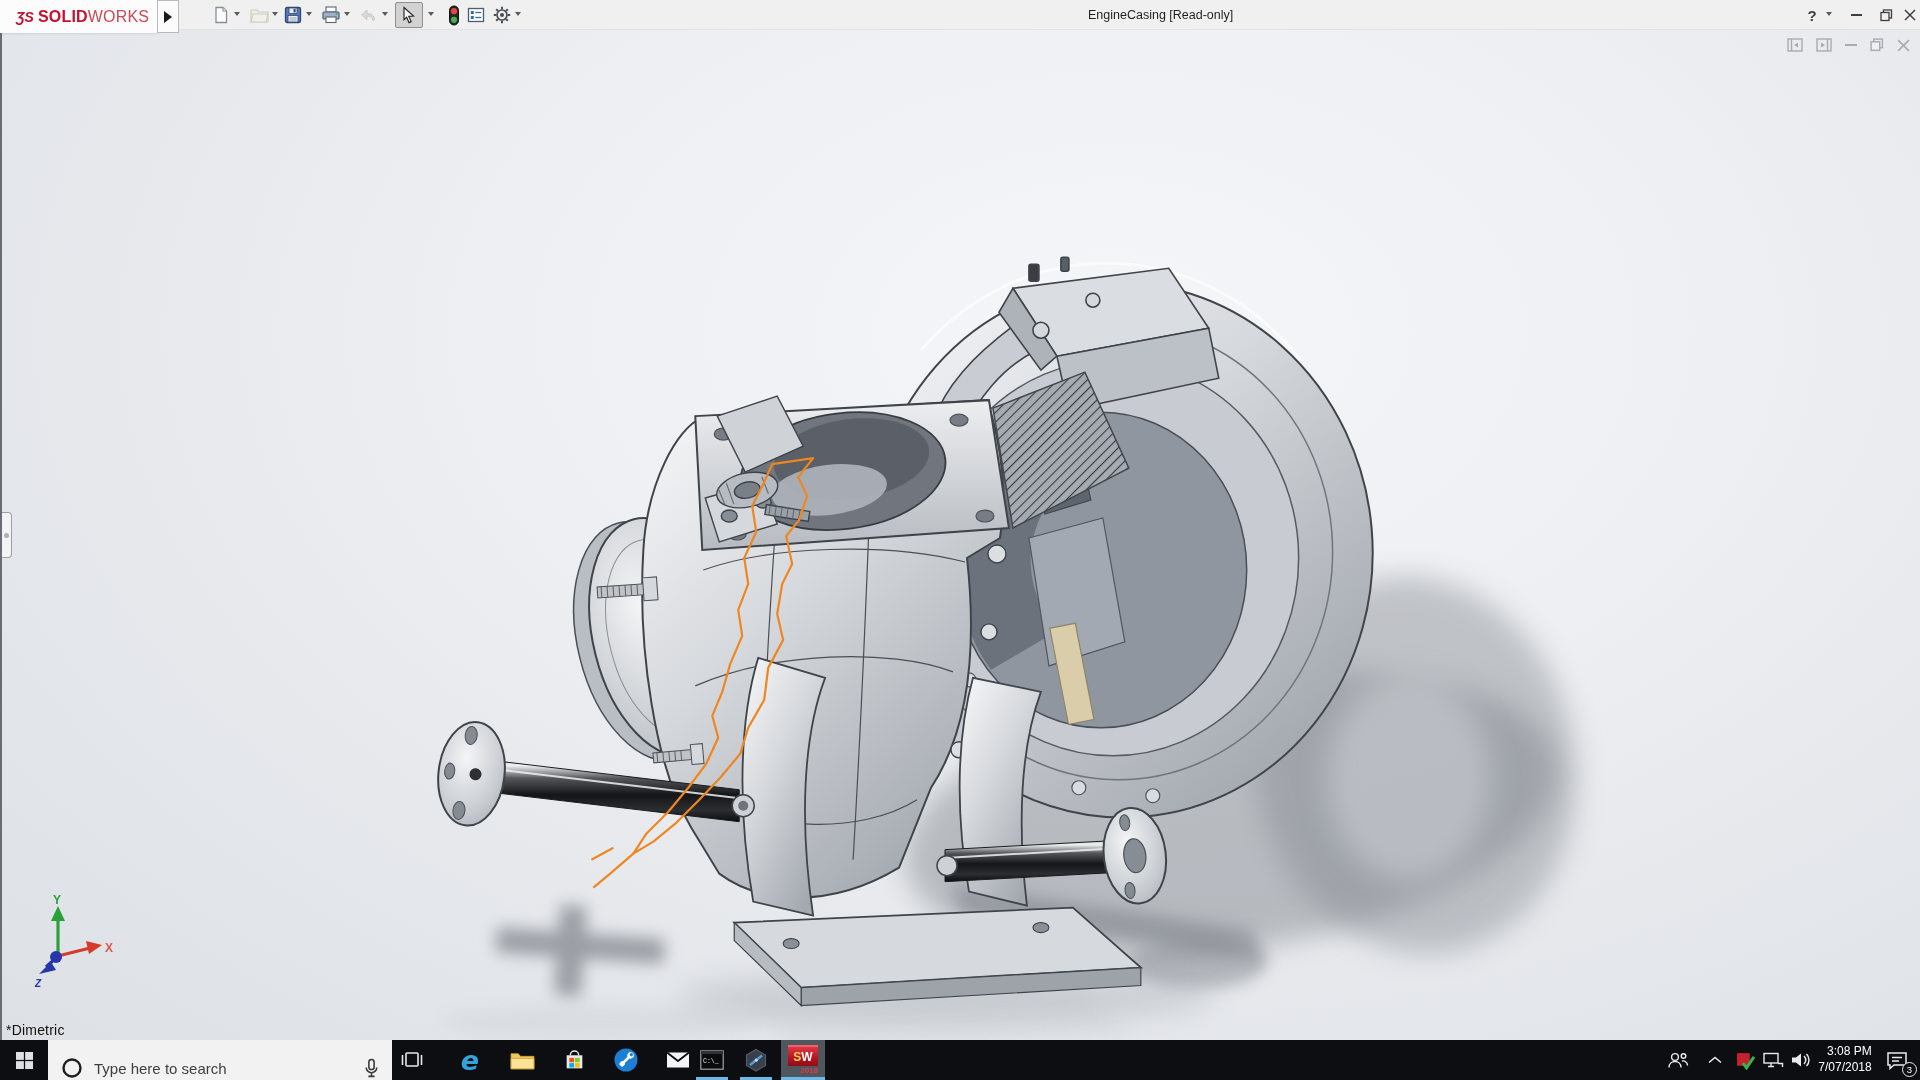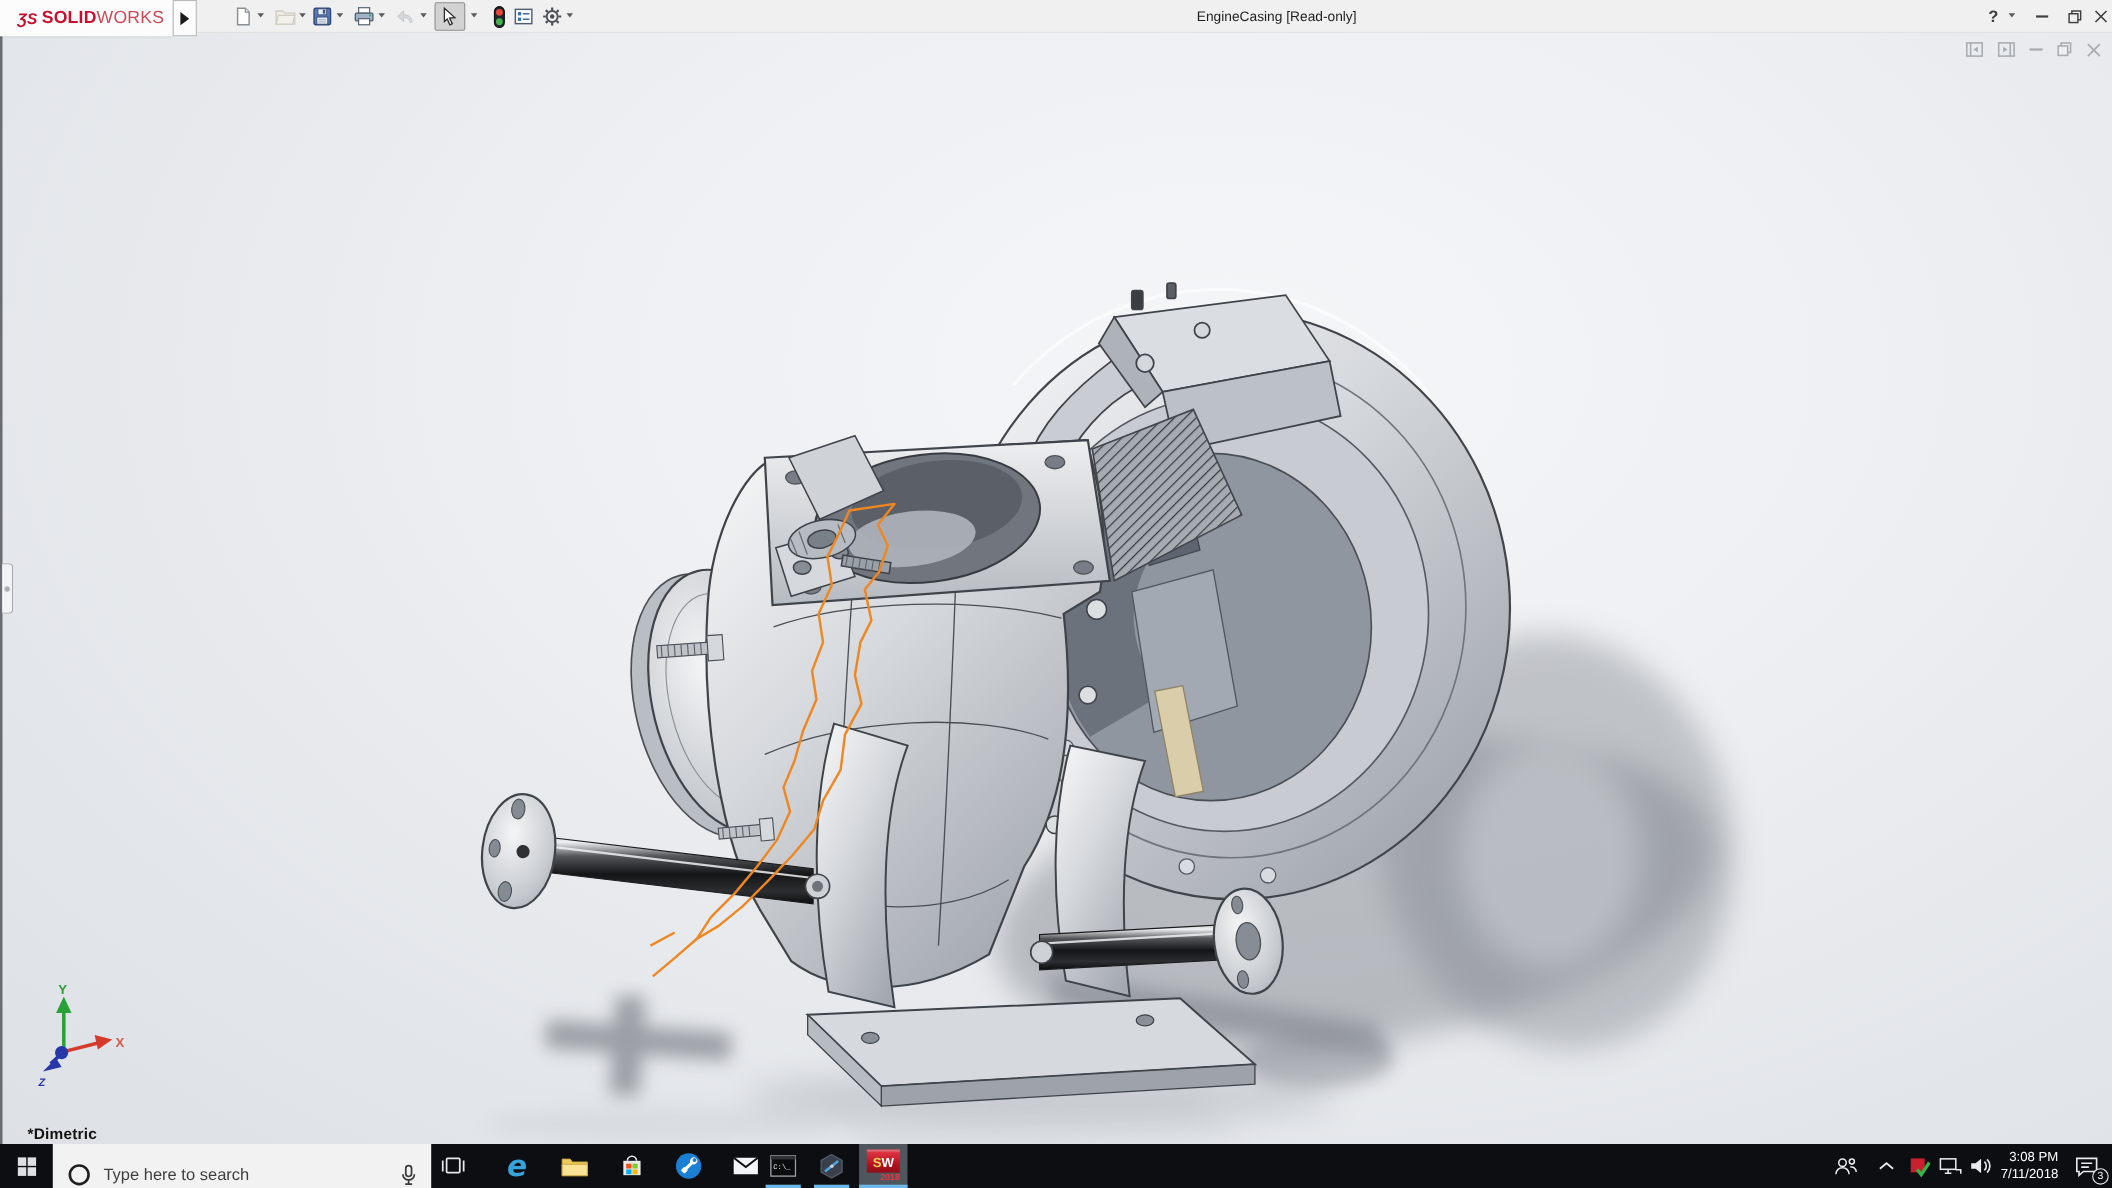--- a/index.html
+++ b/index.html
@@ -28,21 +28,21 @@
   .viewport { position:absolute; top:30px; left:0; width:1920px; height:1010px;
     background:radial-gradient(ellipse at 58% 30%, #F5F6F8 0%, #EDEFF2 40%, #E3E6EA 75%, #DDE0E4 100%);
     border-left:2px solid #696D73; }
   .docctls { position:absolute; top:8px; right:10px; display:flex; gap:13px; align-items:center; z-index:5; }
   .docctls > div { cursor:pointer; display:flex; align-items:center; }
   .doc-mini { width:12px; height:2px; background:#A7ACB2; }
   .left-tab { position:absolute; left:0; top:482px; width:10px; height:46px; background:#F2F3F5; border:1px solid #9CA0A6; border-left:none; border-radius:0 4px 4px 0; z-index:4; cursor:pointer; }
   .left-tab::after { content:""; position:absolute; left:2px; top:20px; width:5px; height:5px; border-radius:50%; background:#ADB1B7; }
   .modelsvg { position:absolute; inset:0; width:100%; height:100%; }
   .triad { position:absolute; left:16px; bottom:48px; z-index:4; }
-  .viewname { position:absolute; left:23px; bottom:2px; font-size:14px; font-weight:700; color:#121212; z-index:4; letter-spacing:.2px; }
+  .viewname { position:absolute; left:4px; bottom:2px; font-size:14px; font-weight:400; color:#121212; z-index:4; letter-spacing:.2px; }
 
   
   .taskbar { position:absolute; left:0; bottom:0; width:1920px; height:40px; background:#0C0E11; z-index:40; }
   .startbtn { position:absolute; left:0; top:0; width:48px; height:40px; display:flex; align-items:center; justify-content:center; cursor:pointer; }
   .searchbox { position:absolute; left:48px; top:0; width:344px; height:56px; background:#F2F2F2; display:flex; align-items:center; }
   .searchbox input { border:none; outline:none; background:transparent; font-size:15px; color:#1F1F1F; width:240px; font-family:"Liberation Sans",sans-serif; }
   .searchbox input::placeholder { color:#3F3F3F; opacity:1; }
   .tb-ico { position:absolute; top:0; width:44px; height:40px; display:flex; align-items:center; justify-content:center; cursor:pointer; }
   .underline { position:absolute; bottom:0; height:3px; background:#6CB8E8; }
   .sw-tile { background:#50565E; }
@@ -542,21 +542,21 @@
     </div>
     <div class="tray-ico" style="left:1787px;width:28px">
       <svg width="22" height="18" viewBox="0 0 22 18">
           <polygon points="2,6.5 6,6.5 11,2.5 11,15.5 6,11.5 2,11.5" fill="#E8EAEC"></polygon>
           <path d="M14,5 A5.5,5.5 0 0 1 14,13 M16.5,3 A8.5,8.5 0 0 1 16.5,15" stroke="#E8EAEC" stroke-width="1.5" fill="none"></path>
         </svg>
     </div>
     <div class="tray-ico" style="left:1815px;width:60px">
       <div class="clock">
         <div>3:08 PM</div>
-        <div>7/11/2018</div>
+        <div>7/07/2018</div>
       </div>
     </div>
     <div class="tray-ico" style="left:1876px;width:42px">
       <svg width="22" height="20" viewBox="0 0 22 20" fill="none" stroke="#E8EAEC" stroke-width="1.5">
           <path d="M2,3 h18 v12 h-12 l-4,3.5 v-3.5 h-2 z"></path>
           <path d="M6,7.5 h10 M6,11 h7"></path>
         </svg>
       <div class="badge">3</div>
     </div>
   </div>

